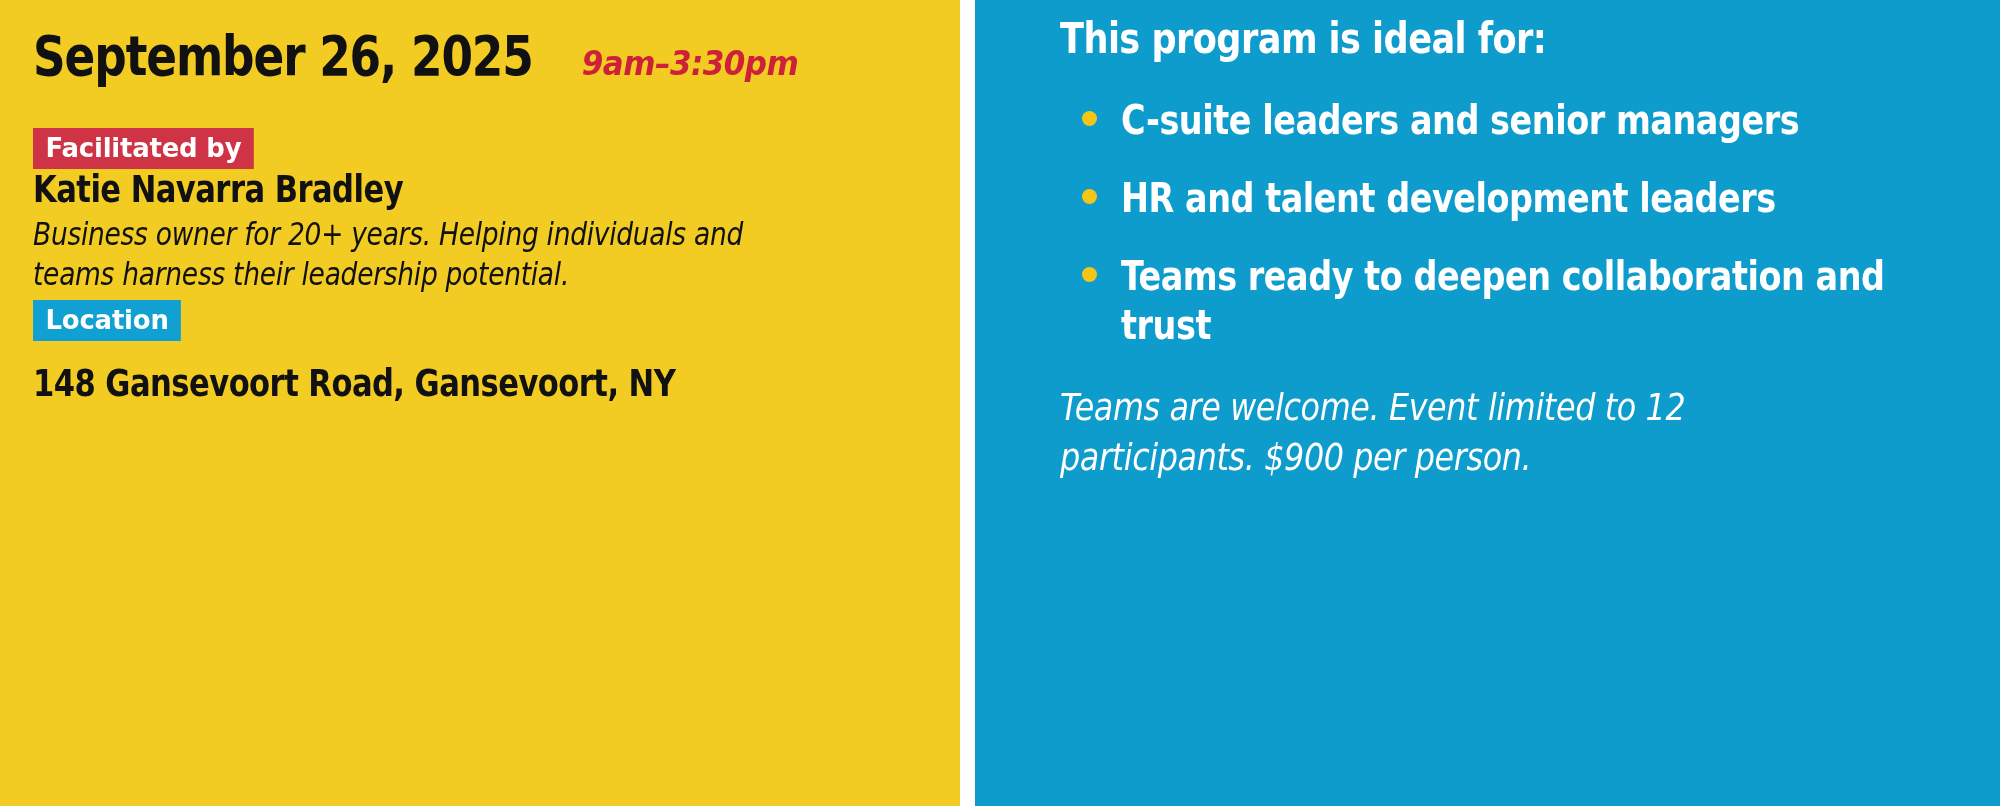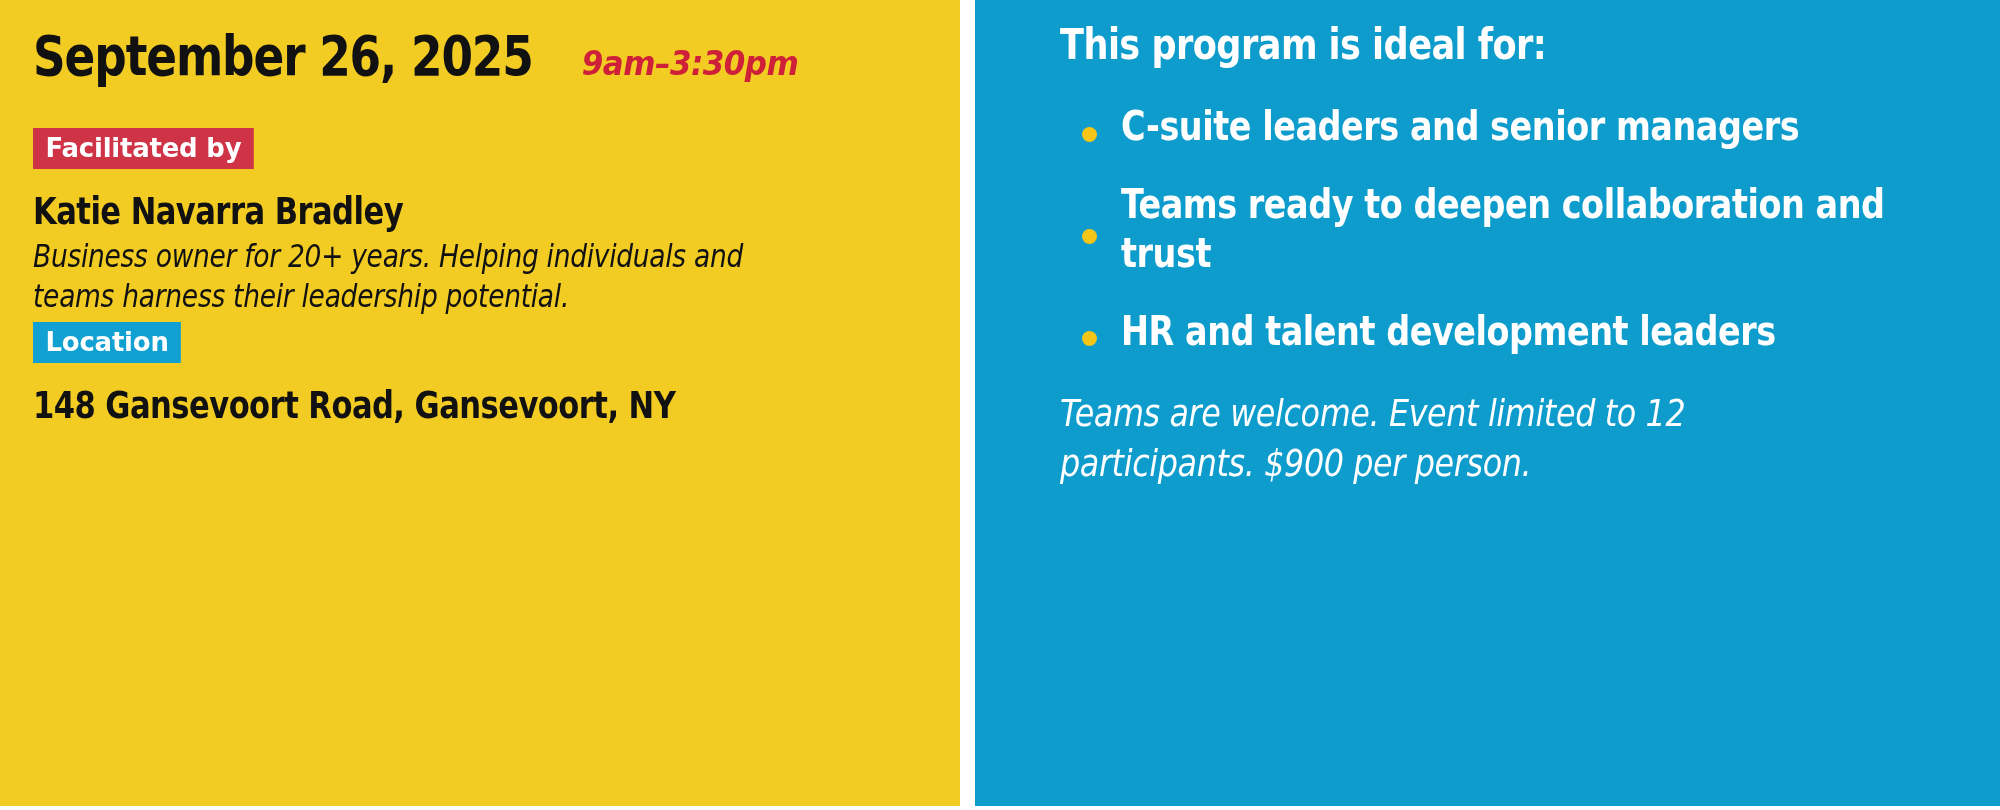--- a/index.html
+++ b/index.html
@@ -25,21 +25,21 @@
     position:relative;
     flex:0 0 960px;
   }
   .gap { flex:0 0 15px; background:#ffffff; height:810px; }
 
   
   .panel-right {
     flex:1 1 auto;
     height:806px;
     background:#0E9CCC;
-    padding:22px 40px 0 85px;
+    padding:16px 40px 0 85px;
     position:relative;
   }
 
   
   .headline-row {
     display:flex;
     align-items:baseline;
     gap:22px;
     margin-bottom:6px;
   }
@@ -76,21 +76,21 @@
     color:#ffffff;
     padding:6px 13px 8px 13px;
     line-height:1;
     transform:scaleX(0.96);
     transform-origin:left center;
   }
   .badge-facilitated { background:#CE3346; margin-top:36px; }
   .badge-location    { background:#11A0D2; margin-top:6px; }
 
   
-  .facilitator { margin-top:22px; }
+  .facilitator { }
   .fac-name {
     font-family:"Liberation Sans Narrow","DejaVu Sans Condensed","Liberation Sans", sans-serif;
     font-weight:700;
     font-size:37px;
     line-height:1.14;
     letter-spacing:-0.6px;
     color:#111111;
     transform:scaleX(0.92);
     transform-origin:left center;
     white-space:nowrap;
@@ -131,21 +131,21 @@
     letter-spacing:-0.6px;
     color:#ffffff;
     transform:scaleX(0.93);
     transform-origin:left center;
     margin-bottom:34px;
     white-space:nowrap;
   }
   .bullet-list { list-style:none; padding:0; margin:0 0 0 22px; }
   .bullet-item {
     display:flex;
-    align-items:center;
+    align-items:flex-start;
     margin-bottom:29px;
   }
   .bullet-dot {
     flex:0 0 auto;
     width:15px; height:15px;
     border-radius:50%;
     background:#F5C518;
     margin:15px 24px 0 0;
   }
   .bullet-text {
@@ -205,25 +205,25 @@
 
     <h2 class="ideal-heading">This program is ideal for:</h2>
 
     <ul class="bullet-list">
       <li class="bullet-item">
         <span class="bullet-dot"></span>
         <span class="bullet-text">C-suite leaders and senior managers</span>
       </li>
       <li class="bullet-item">
         <span class="bullet-dot"></span>
-        <span class="bullet-text">Teams ready to deepen collaboration and trust</span>
+        <span class="bullet-text">HR and talent development leaders</span>
       </li>
       <li class="bullet-item">
         <span class="bullet-dot"></span>
-        <span class="bullet-text">HR and talent development leaders</span>
+        <span class="bullet-text">Teams ready to deepen collaboration and trust</span>
       </li>
     </ul>
 
     <p class="closing-note">Teams are welcome. Event limited to 12 participants. $900 per person.</p>
 
   </section>
 
 </div>
 
 </body></html>

